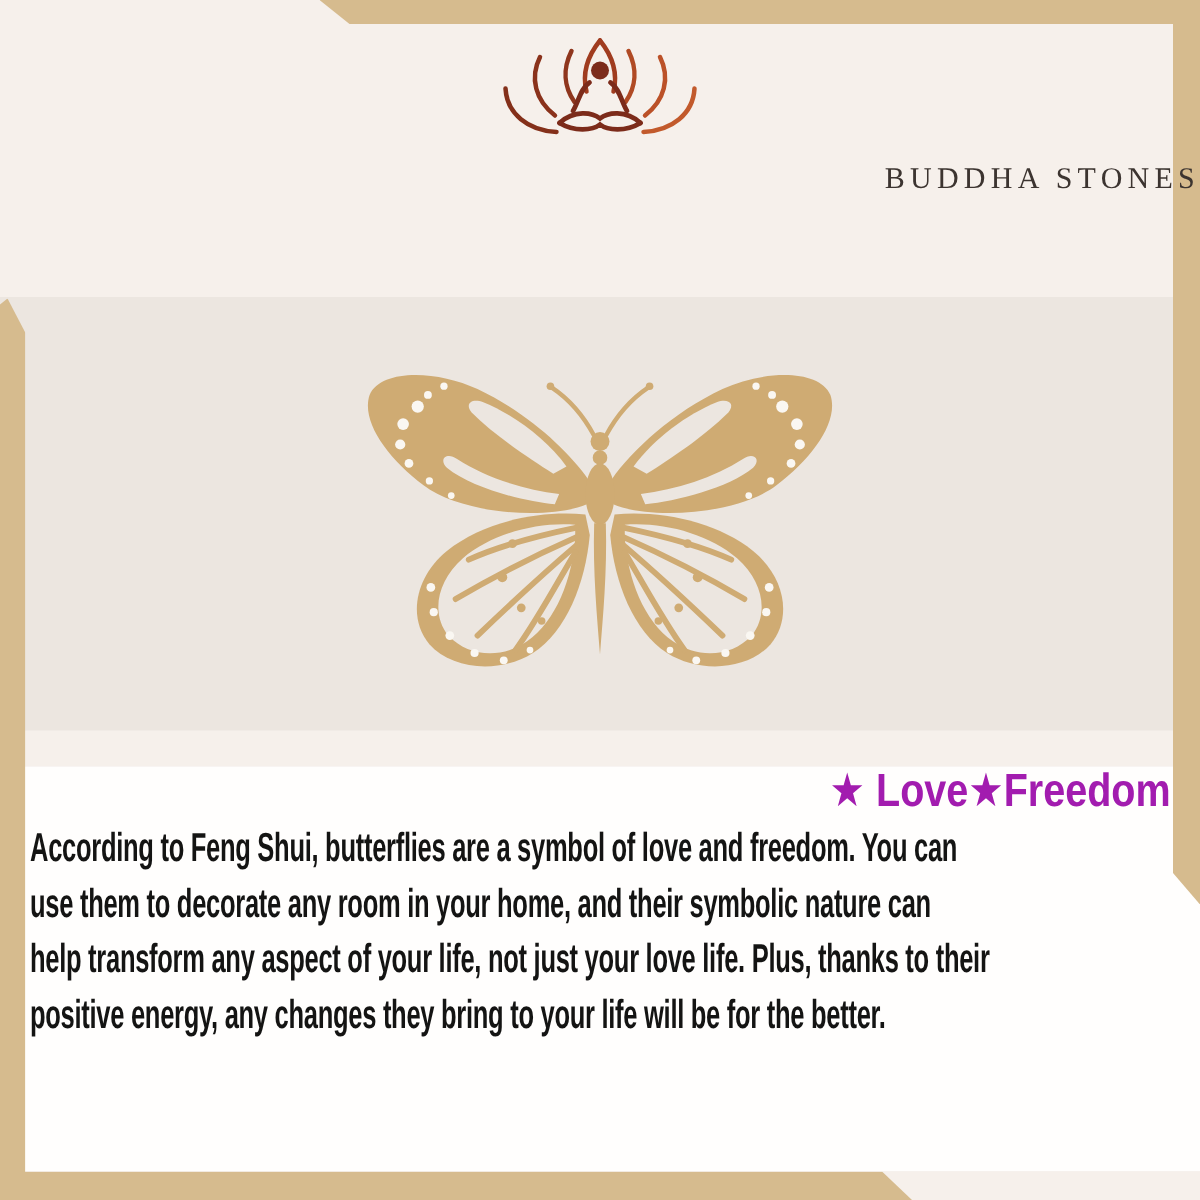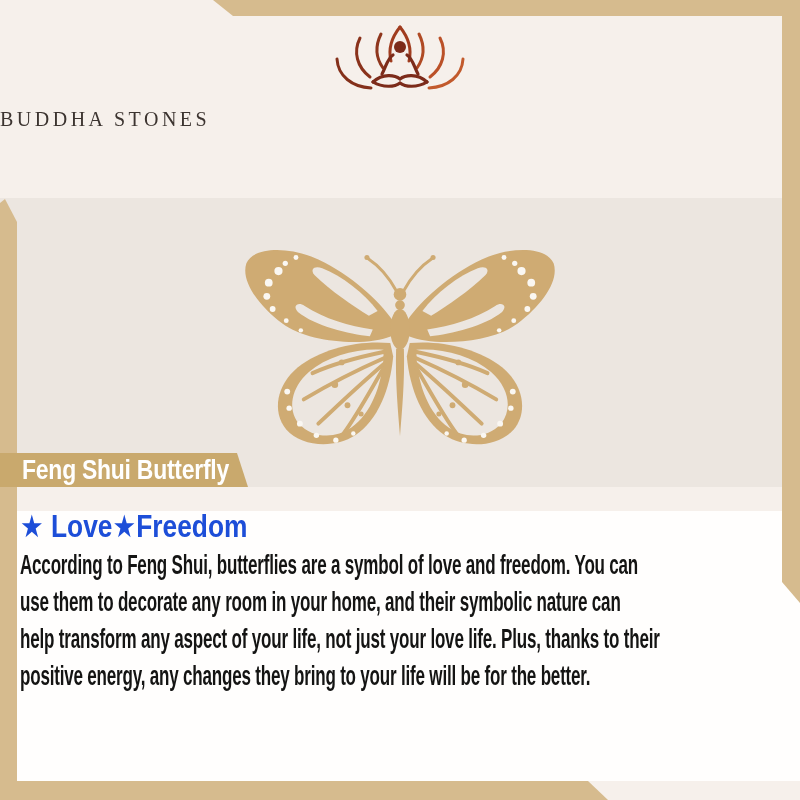--- a/index.html
+++ b/index.html
@@ -18,40 +18,40 @@
   .top-bar{left:213px;top:0;width:587px;height:16px;background:#d6bb8e;
     clip-path:polygon(0 0,100% 0,100% 100%,20px 100%);}
   .right-bar{left:782px;top:0;width:18px;height:603px;background:#d6bb8e;
     clip-path:polygon(0 0,100% 0,100% 100%,0 calc(100% - 21px));}
   .left-bar{left:0;top:199px;width:17px;height:601px;background:#d6bb8e;
     clip-path:polygon(0 4px,5px 0,100% 23px,100% 100%,0 100%);}
   .bottom-bar{left:0;top:781px;width:608px;height:19px;background:#d6bb8e;
     clip-path:polygon(0 0,588px 0,100% 100%,0 100%);}
   
   .logo{left:325px;top:24px;width:150px;height:82px;}
-  .brand-name{left:0;top:108px;width:800px;text-align:left;
+  .brand-name{left:0;top:108px;width:800px;text-align:right;
     font-family:"Liberation Serif","DejaVu Serif",serif;font-size:20px;
     letter-spacing:3.5px;color:#3c3430;}
   
   .title-band{left:164px;top:142px;width:472px;height:56px;background:#fdfbf8;
     display:flex;align-items:center;justify-content:center;}
   .page-title{font-weight:bold;font-size:41px;color:#bfa061;
     transform:scaleX(0.82);white-space:nowrap;letter-spacing:-0.5px;}
   
   .butterfly{left:225px;top:236px;width:350px;height:214px;}
   
   .ribbon{left:0;top:453px;width:248px;height:34px;background:#c9a96d;
     clip-path:polygon(0 0,237px 0,100% 100%,0 100%);
     display:flex;align-items:center;}
   .ribbon-label{color:#ffffff;font-weight:bold;font-size:27px;
     transform:scaleX(0.85);transform-origin:0 50%;
     padding-left:26px;white-space:nowrap;letter-spacing:-0.3px;}
   
-  .love-heading{left:0;top:510px;width:800px;text-align:left;
-    color:#1d4ed8;font-weight:bold;font-size:31px;line-height:33px;}
+  .love-heading{left:0;top:510px;width:800px;text-align:right;
+    color:#a21caf;font-weight:bold;font-size:31px;line-height:33px;}
   .love-heading .squeeze{display:inline-block;transform:scaleX(0.85);white-space:nowrap;}
   
   .body-text{left:20px;top:547px;width:1300px;
     transform:scaleX(0.63);transform-origin:0 0;
     font-size:27px;font-weight:bold;line-height:37px;
     letter-spacing:-0.3px;color:#141413;}
   .body-line{white-space:nowrap;}
 </style>
 </head>
 <body>
@@ -134,23 +134,20 @@
     <use href="#wing-r" transform="scale(-1,1) translate(-360,0)"></use>
 
     <g fill="#cfab73">
       <circle cx="180" cy="60" r="6.5"></circle>
       <circle cx="180" cy="71" r="5"></circle>
       <ellipse cx="180" cy="96" rx="10" ry="21"></ellipse>
       <path d="M176,116 C175,150 178,180 180,206 C182,180 185,150 184,116 Z"></path>
     </g>
   </svg>
 
-  <div class="abs ribbon">
-    <div class="ribbon-label">Feng Shui Butterfly</div>
-  </div>
 
   <div class="abs love-heading">
     <span class="squeeze">★ Love★Freedom</span>
   </div>
 
   <div class="abs body-text">
     <div class="body-line">According to Feng Shui, butterflies are a symbol of love and freedom. You can</div>
     <div class="body-line">use them to decorate any room in your home, and their symbolic nature can</div>
     <div class="body-line">help transform any aspect of your life, not just your love life. Plus, thanks to their</div>
     <div class="body-line">positive energy, any changes they bring to your life will be for the better.</div>

